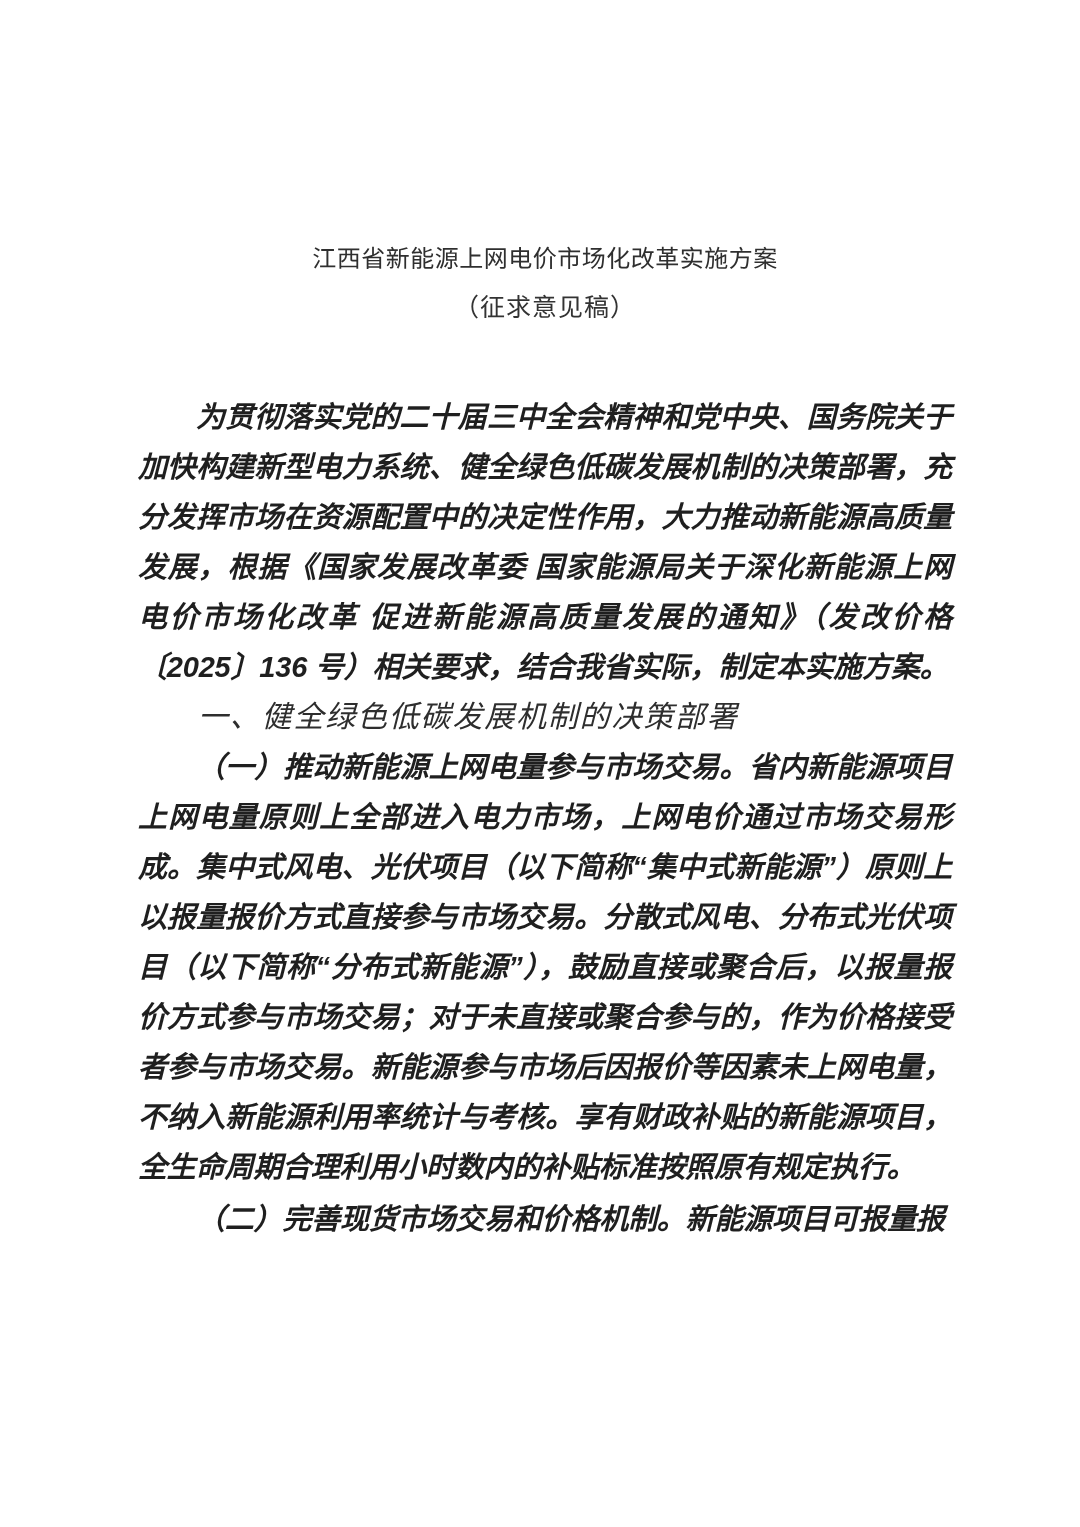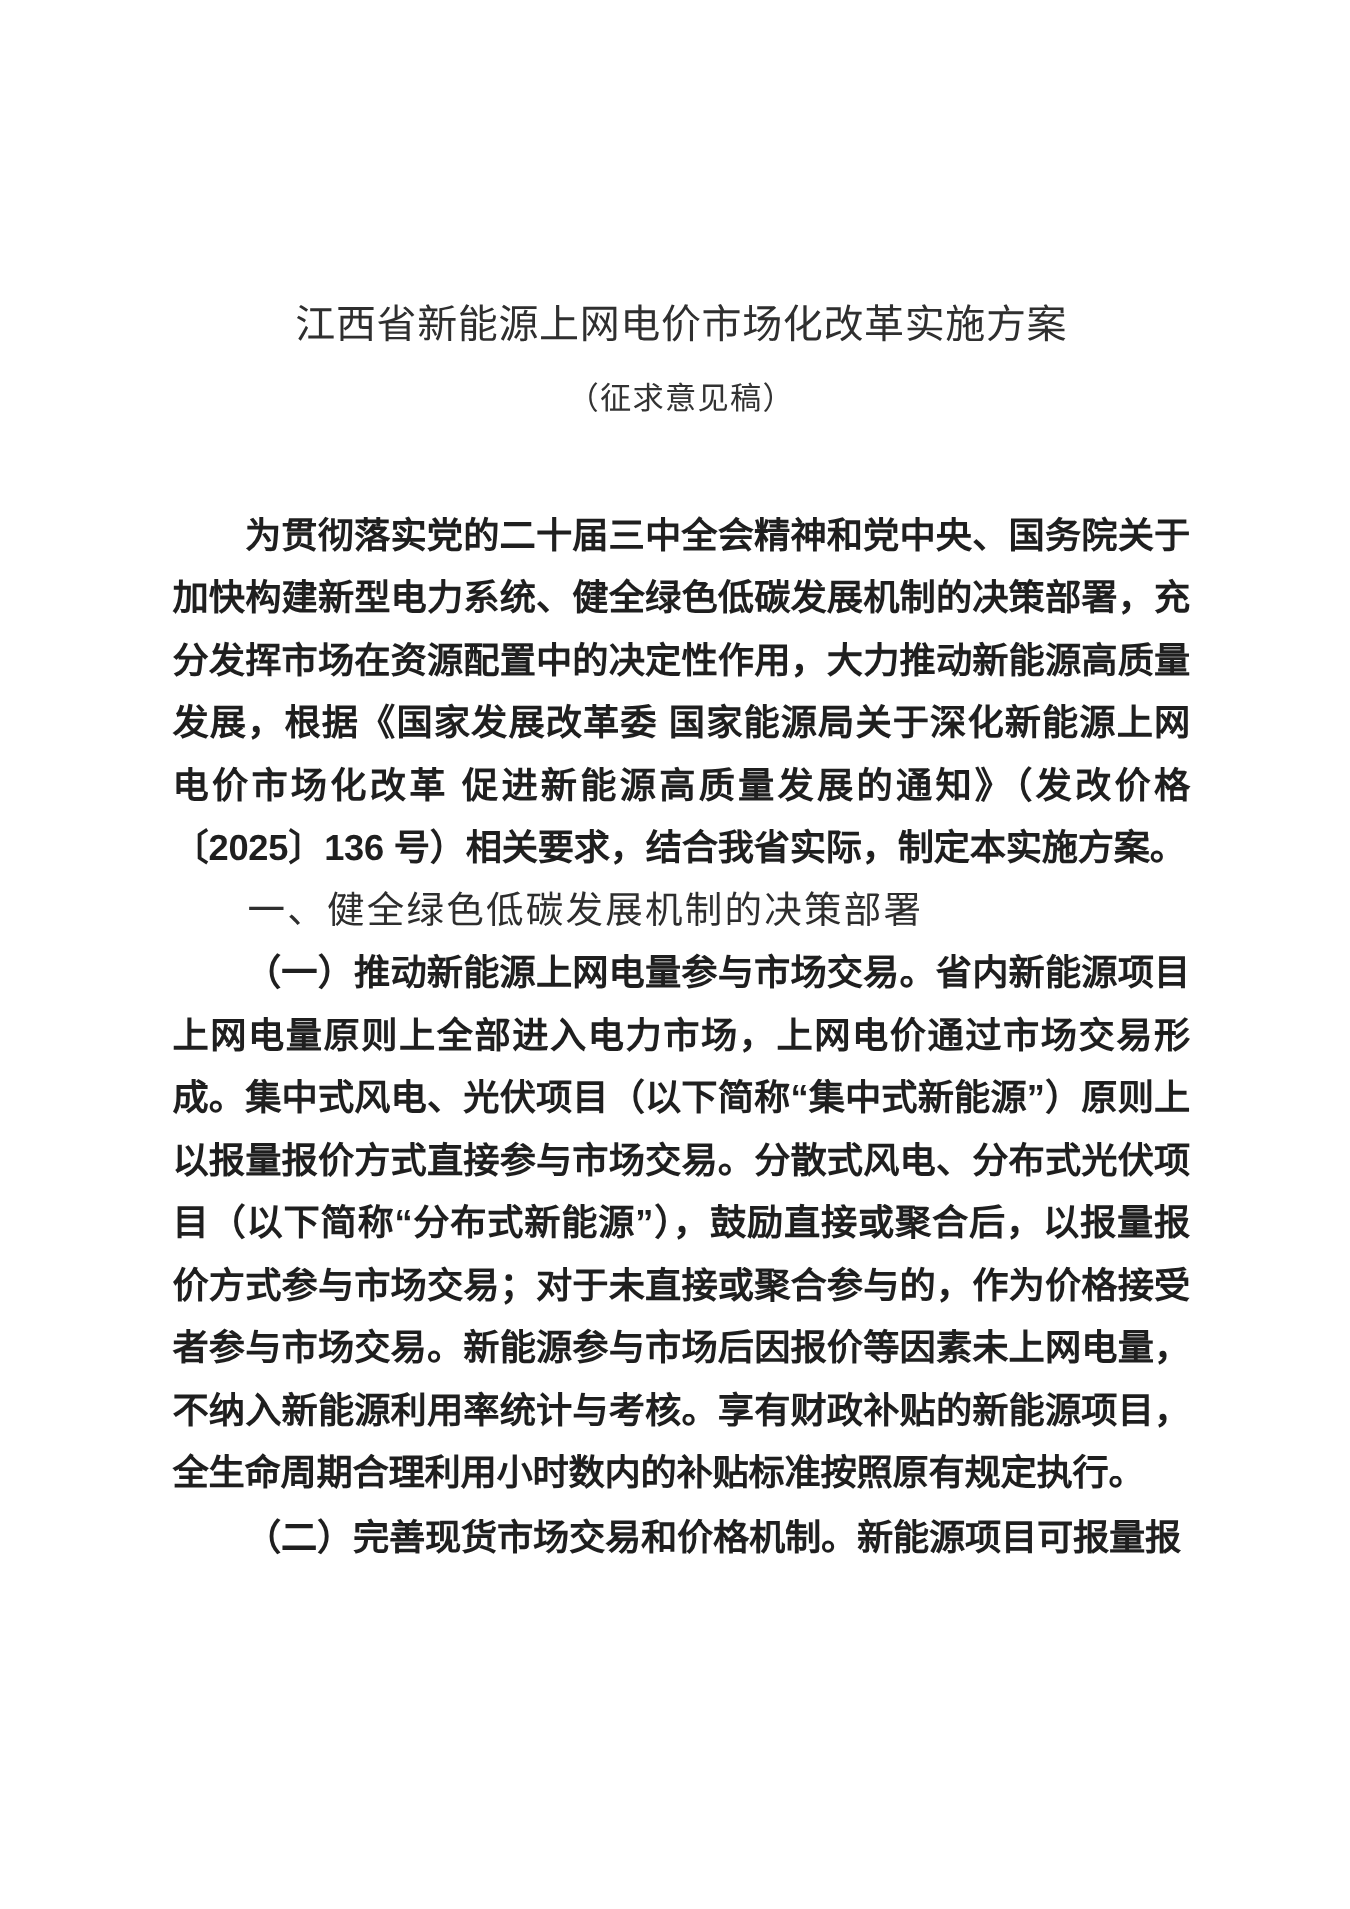--- a/index.html
+++ b/index.html
@@ -18,41 +18,42 @@
     font-family: "Liberation Sans", "DejaVu Sans", sans-serif;
   }
 
   .doc {
     padding: 238px 128px 0 138px; 
     color: #1f1f1f;
   }
 
   .doc-title {
     font-family: "Liberation Serif", "DejaVu Serif", serif;
-    font-size: 32px;
+    font-size: 24px;
     font-weight: 400;
     letter-spacing: 0.5px;
     line-height: 42px;
     text-align: center;
     color: #2f2f2f;
   }
 
   .doc-subtitle {
-    margin-top: 24px;
+    margin-top: 12px;
     font-family: "Liberation Serif", "DejaVu Serif", serif;
     font-size: 25px;
     font-weight: 400;
     letter-spacing: 1px;
     line-height: 32px;
     text-align: center;
     color: #333333;
   }
 
   .doc-body {
     margin-top: 68px;
+    font-style: italic;
   }
 
   .para {
     font-size: 29px;
     font-weight: 700;
     line-height: 50px;
     text-align: justify;
     text-indent: 2em;
     color: #1f1f1f;
     

